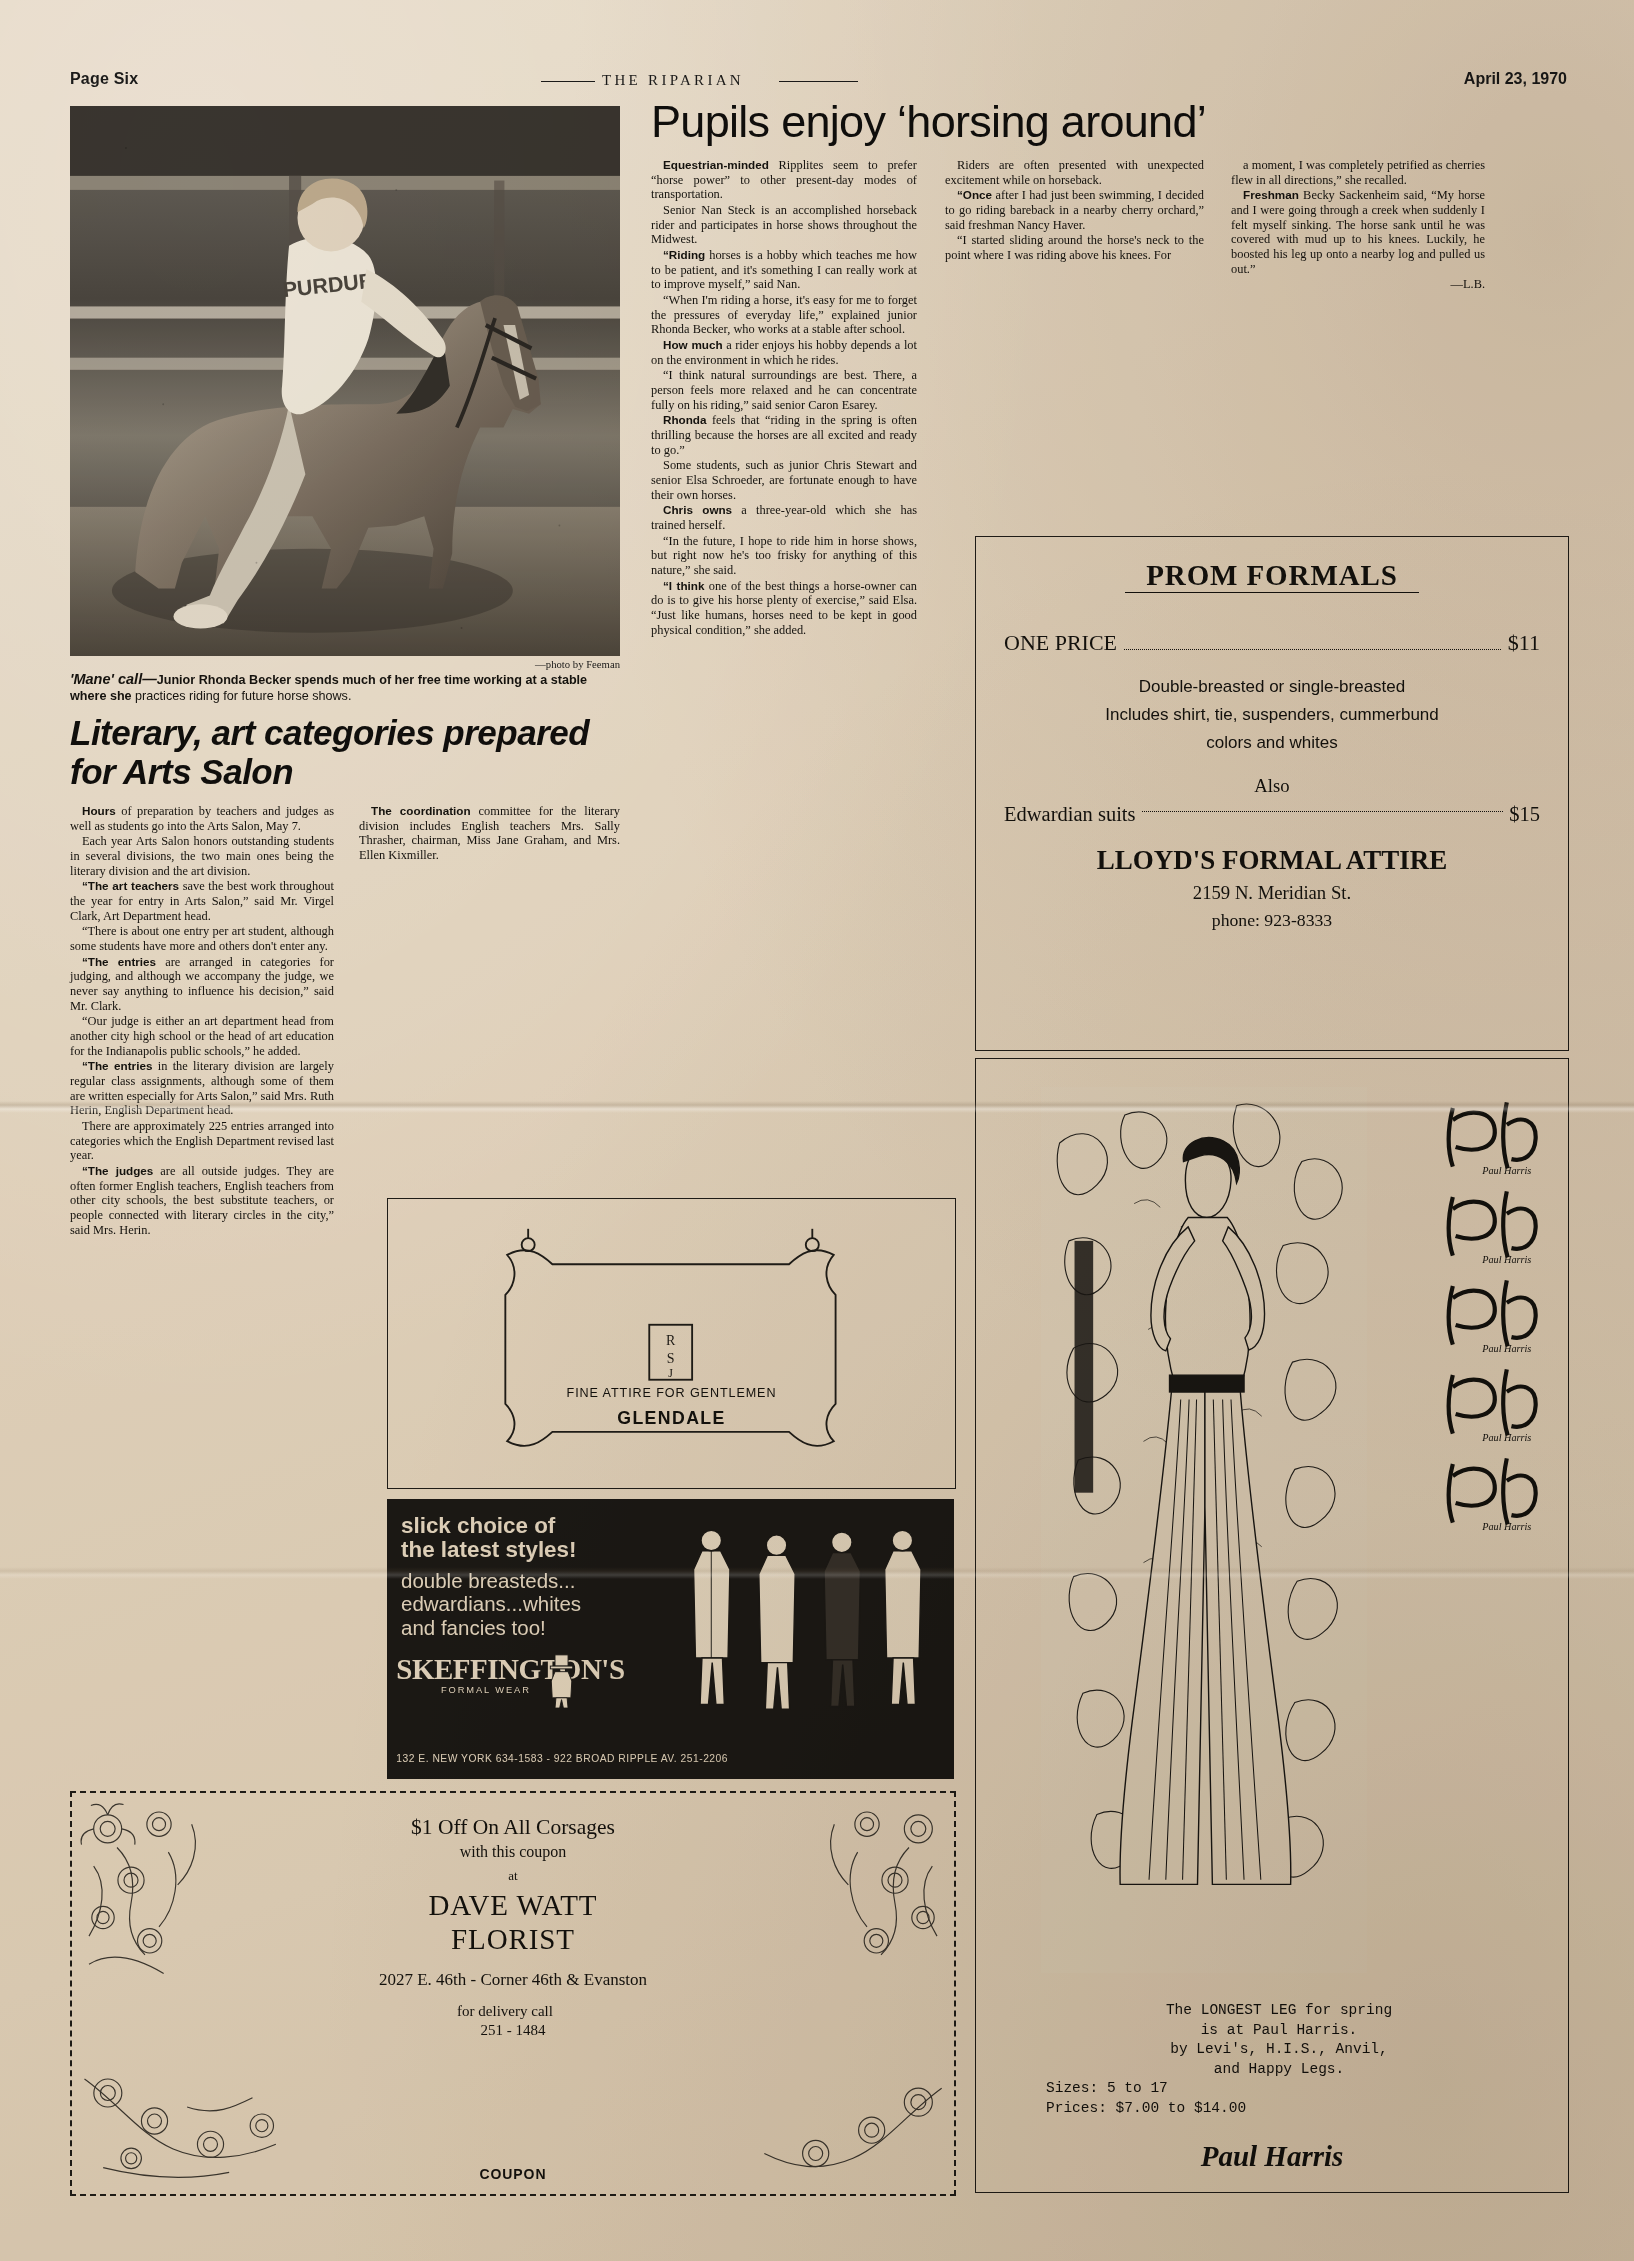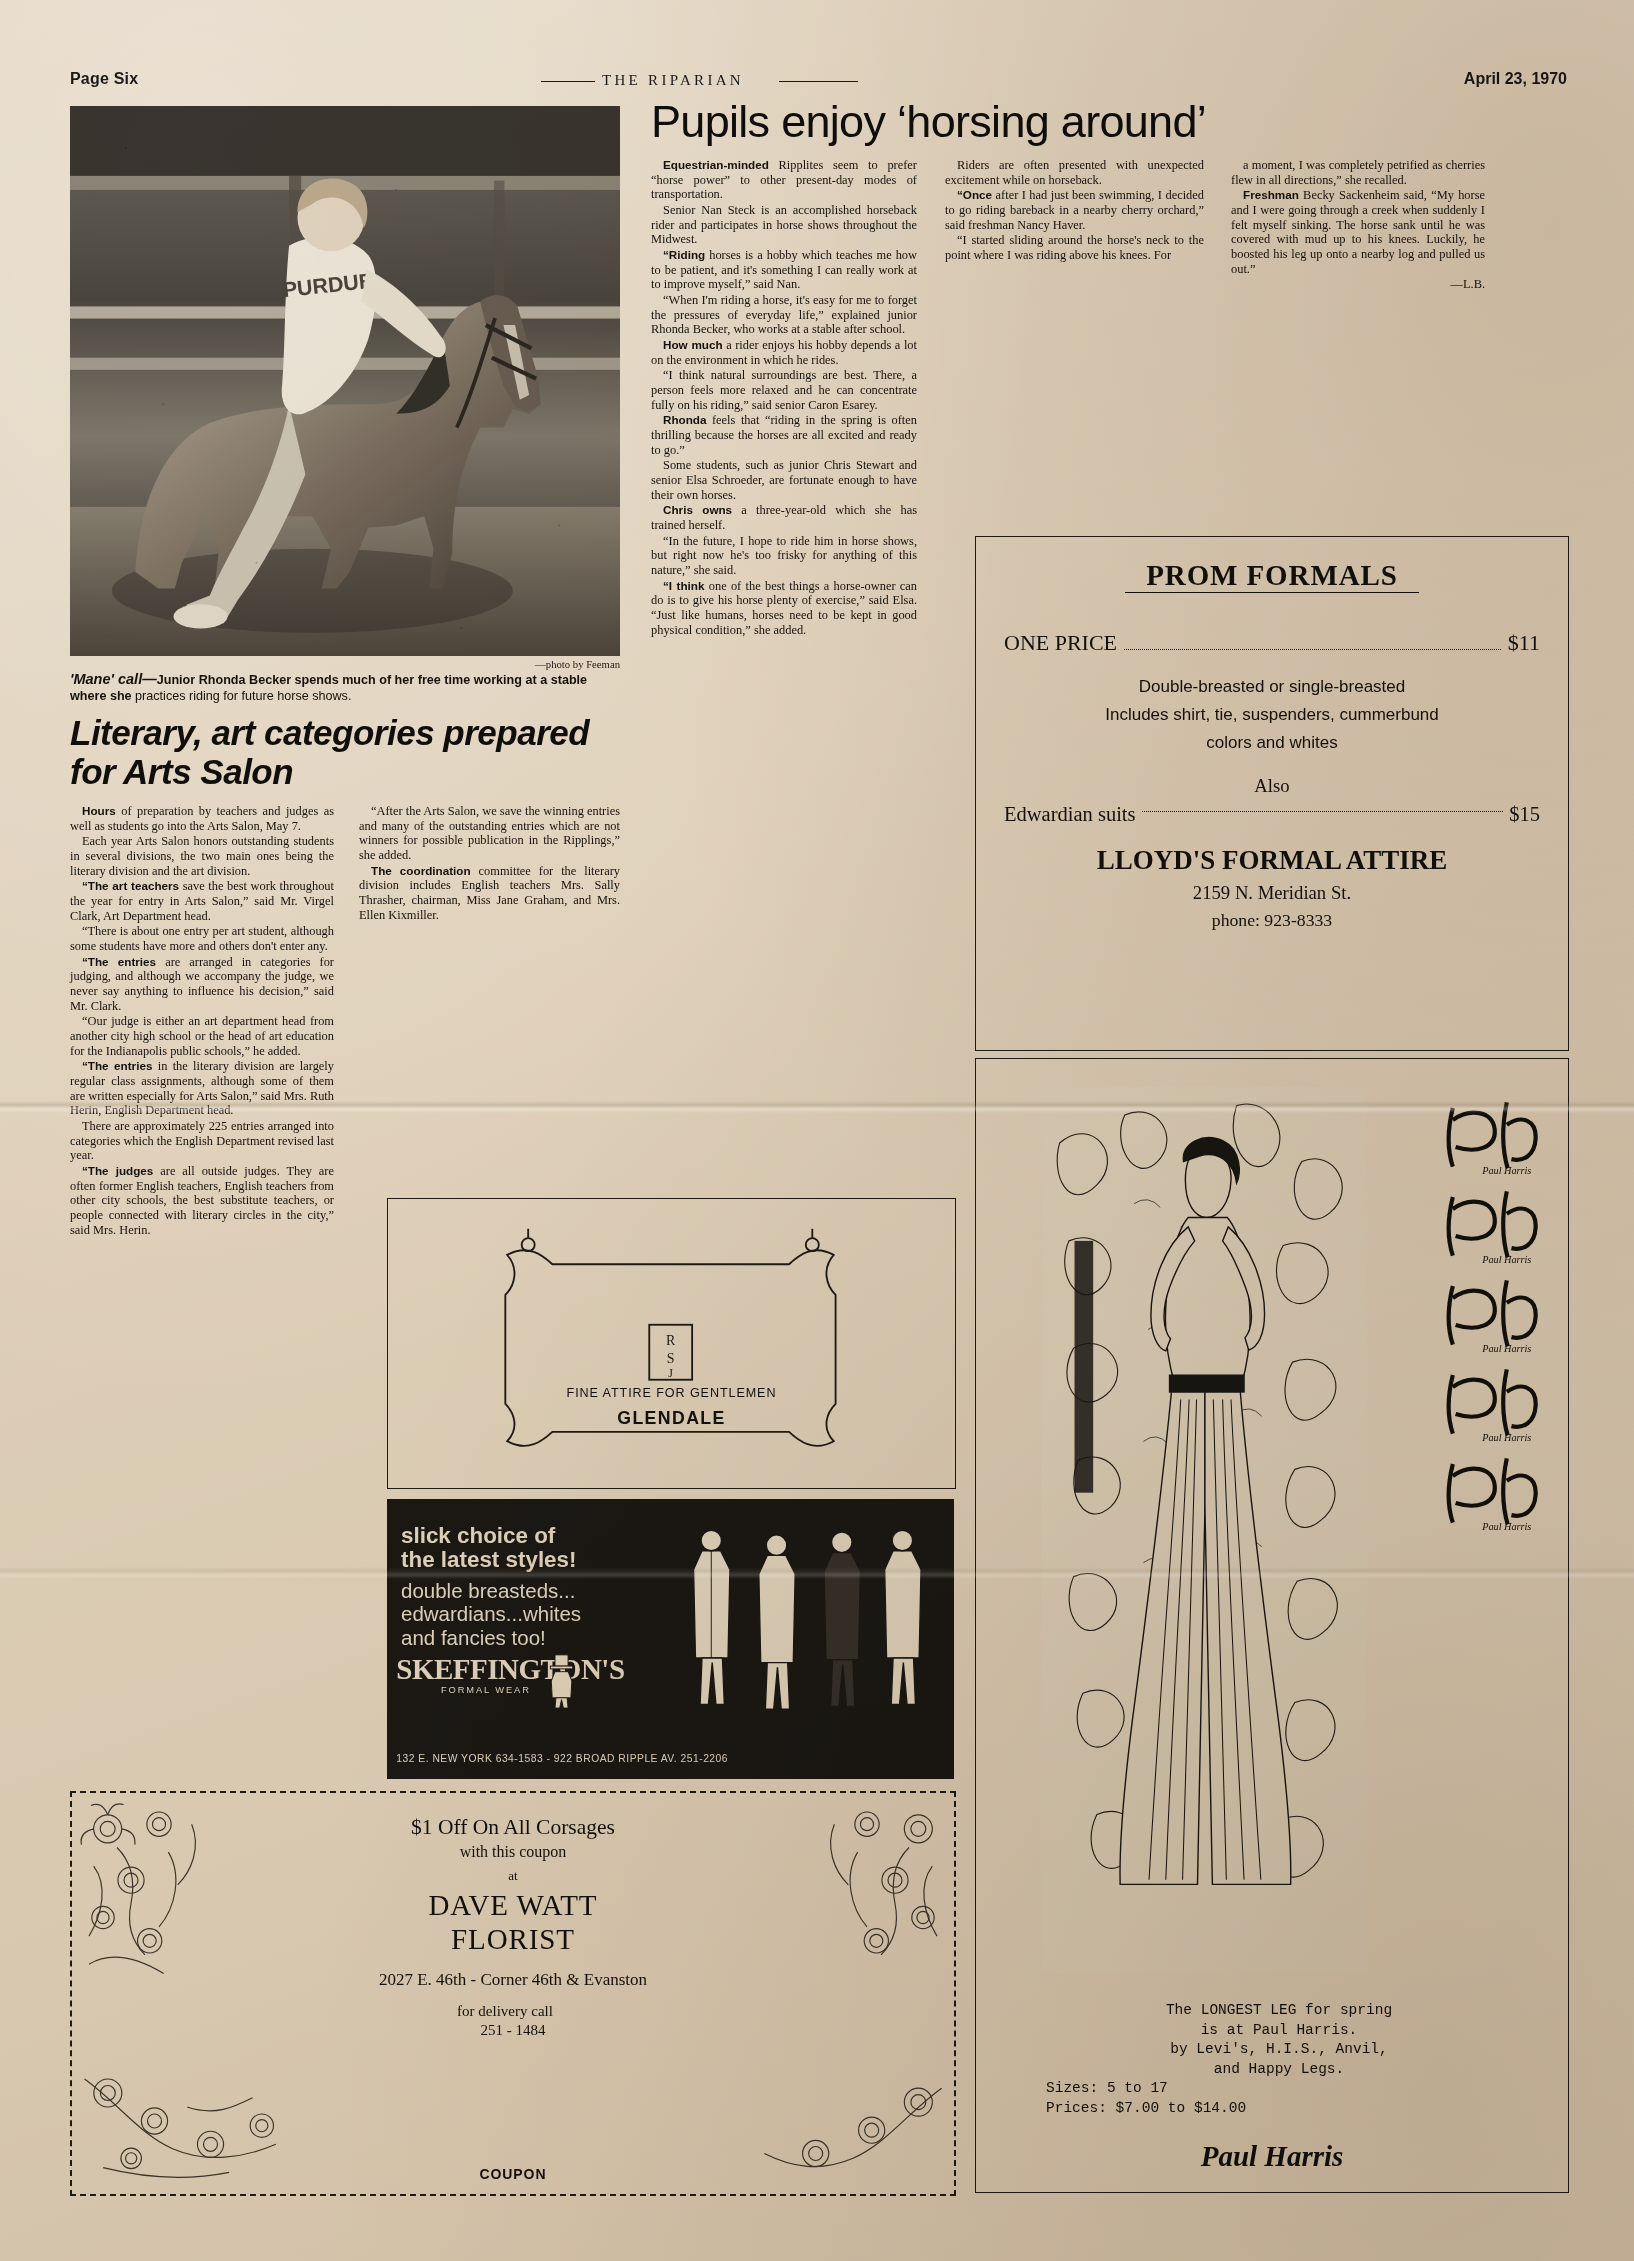--- a/index.html
+++ b/index.html
@@ -133,21 +133,21 @@
   }
   .rod-city{
     position:absolute;left:0;right:0;top:209px;text-align:center;
     font-family:"Liberation Sans",sans-serif;font-weight:bold;font-size:17.7px;letter-spacing:1.4px;color:#15130f;
   }
 
   
   .ad-skeff{left:317px;top:1434px;width:567px;height:280px;background:#1d1b18;}
   .skeff-l1,.skeff-l2,.skeff-l3,.skeff-l4,.skeff-l5{
     position:absolute;left:14px;color:#f2ece1;
-    font-family:"Liberation Sans",sans-serif;font-weight:bold;margin-top:10px;
+    font-family:"Liberation Sans",sans-serif;font-weight:bold;
   }
   .skeff-l1{top:14px;font-size:22.4px;}
   .skeff-l2{top:38px;font-size:22.4px;}
   .skeff-l3{top:70px;font-size:20.5px;font-weight:normal;}
   .skeff-l4{top:93px;font-size:20.5px;font-weight:normal;}
   .skeff-l5{top:117px;font-size:20.5px;font-weight:normal;}
   .skeff-name{
     position:absolute;left:9.3px;top:154px;color:#f2ece1;
     font-family:"Liberation Serif",serif;font-weight:bold;font-size:29px;letter-spacing:-0.5px;
   }
@@ -348,21 +348,20 @@
         <p>Each year Arts Salon honors outstanding students in several divisions, the two main ones being the literary division and the art division.</p>
         <p><b>“The art teachers</b> save the best work throughout the year for entry in Arts Salon,” said Mr. Virgel Clark, Art Department head.</p>
         <p>“There is about one entry per art student, although some students have more and others don't enter any.</p>
         <p><b>“The entries</b> are arranged in categories for judging, and although we accompany the judge, we never say anything to influence his decision,” said Mr. Clark.</p>
         <p>“Our judge is either an art department head from another city high school or the head of art education for the Indianapolis public schools,” he added.</p>
         <p><b>“The entries</b> in the literary division are largely regular class assignments, although some of them are written especially for Arts Salon,” said Mrs. Ruth Herin, English Department head.</p>
         <p>There are approximately 225 entries arranged into categories which the English Department revised last year.</p>
         <p><b>“The judges</b> are all outside judges. They are often former English teachers, English teachers from other city schools, the best substitute teachers, or people connected with literary circles in the city,” said Mrs. Herin.</p>
       </div>
     <div class="colB col-text">
-        <p>“After the Arts Salon, we save the winning entries and many of the outstanding entries which are not winners for possible publication in the Ripplings,” she added.</p>
         <p><b>The coordination</b> committee for the literary division includes English teachers Mrs. Sally Thrasher, chairman, Miss Jane Graham, and Mrs. Ellen Kixmiller.</p>
       </div>
 
     <div class="ad ad-border ad-roderick">
       <div class="rod-inner">
         <svg class="rod-frame" width="564" height="286" viewBox="0 0 1209 614" style="position:absolute;left:0;top:0;">
           <g fill="none" stroke="#211f1b" stroke-width="4">
             <path d="M255 120 C300 96 330 120 352 140 L860 140 C882 120 912 96 956 120 C930 150 940 186 960 206 L960 440 C940 460 930 492 956 520 C912 544 882 520 860 500 L352 500 C330 520 300 544 255 520 C281 492 271 460 251 440 L251 206 C271 186 281 150 255 120 Z"></path>
             <circle cx="300" cy="98" r="14"></circle>
             <circle cx="910" cy="98" r="14"></circle>

